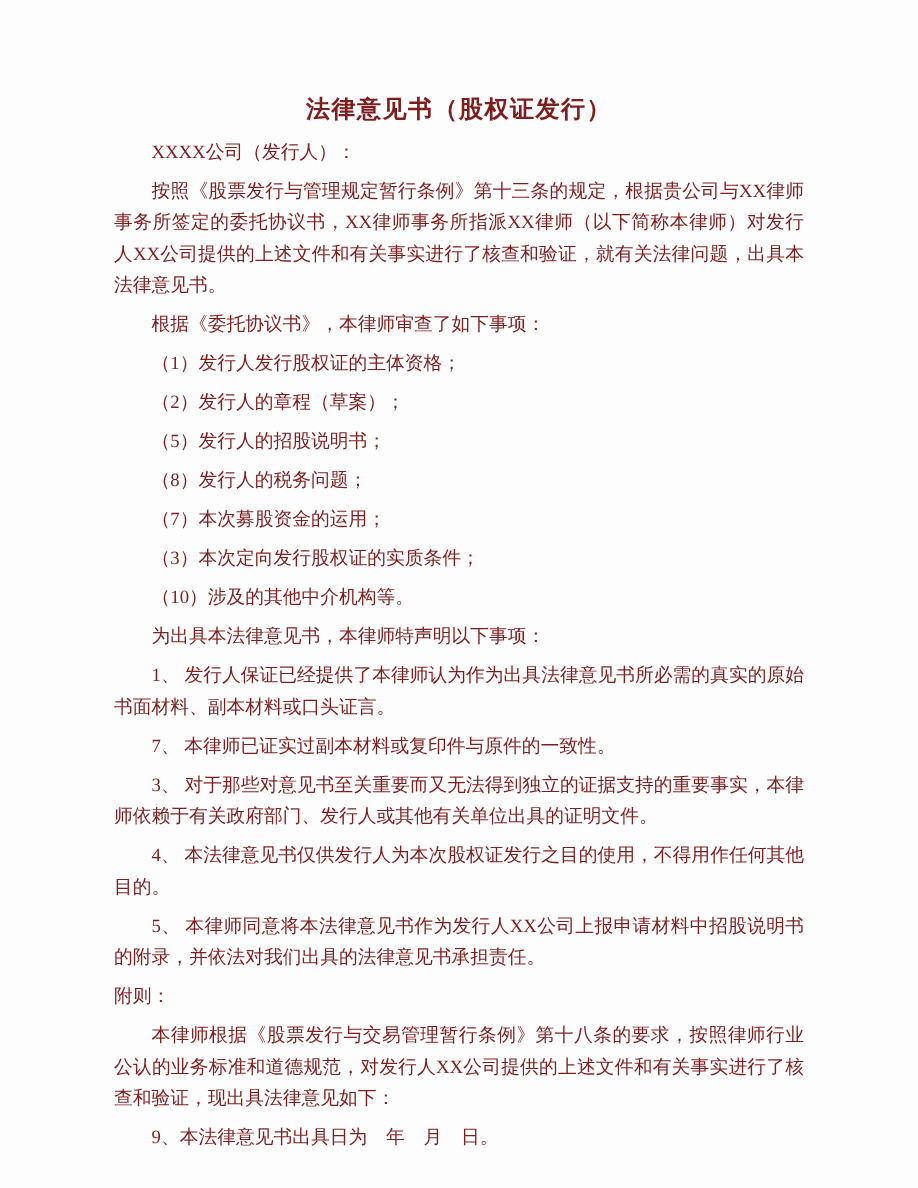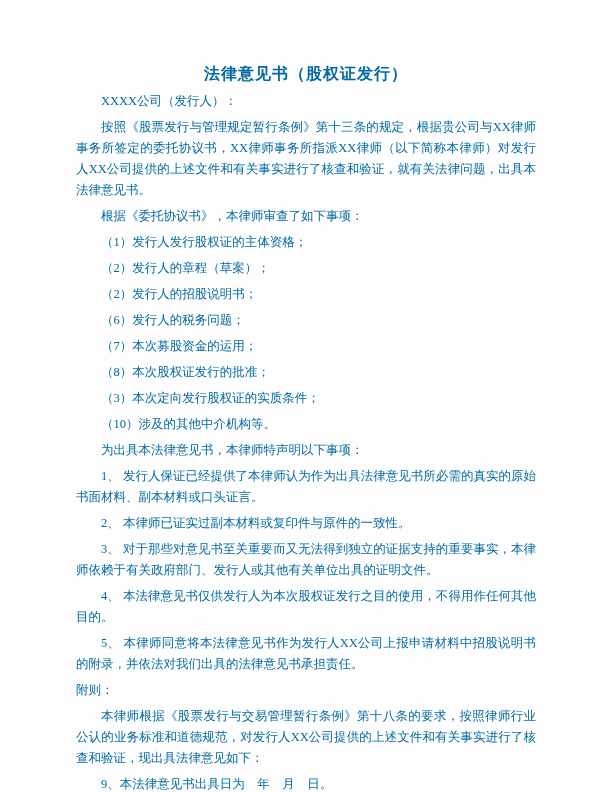--- a/index.html
+++ b/index.html
@@ -7,21 +7,21 @@
     padding: 0;
     background: #ffffff;
   }
   .page {
     position: relative;
     width: 612px;
     height: 792px;
     box-sizing: border-box;
     padding: 62px 71px 0 71px;
     background: #fdfdfd;
-    color: #0369a1;
+    color: #7f1d1d;
     font-family: "Liberation Serif", "DejaVu Serif", serif;
     font-size: 12.5px;
     line-height: 21px;
     text-align: justify;
     overflow: hidden;
   }
   .doc-title {
     margin: 0;
     font-size: 16px;
     font-weight: bold;
@@ -49,31 +49,30 @@
 
   <h1 class="doc-title">法律意见书（股权证发行）</h1>
 
   <p class="para addressee">XXXX公司（发行人）：</p>
 
   <p class="para">按照《股票发行与管理规定暂行条例》第十三条的规定，根据贵公司与XX律师事务所签定的委托协议书，XX律师事务所指派XX律师（以下简称本律师）对发行人XX公司提供的上述文件和有关事实进行了核查和验证，就有关法律问题，出具本法律意见书。</p>
   <p class="para">根据《委托协议书》，本律师审查了如下事项：</p>
 
   <p class="para">（1）发行人发行股权证的主体资格；</p>
   <p class="para">（2）发行人的章程（草案）；</p>
-  <p class="para">（2）发行人的招股说明书；</p>
-  <p class="para">（6）发行人的税务问题；</p>
+  <p class="para">（5）发行人的招股说明书；</p>
+  <p class="para">（8）发行人的税务问题；</p>
   <p class="para">（7）本次募股资金的运用；</p>
-  <p class="para">（8）本次股权证发行的批准；</p>
   <p class="para">（3）本次定向发行股权证的实质条件；</p>
   <p class="para">（10）涉及的其他中介机构等。</p>
 
   <p class="para">为出具本法律意见书，本律师特声明以下事项：</p>
 
   <p class="para">1、 发行人保证已经提供了本律师认为作为出具法律意见书所必需的真实的原始书面材料、副本材料或口头证言。</p>
-  <p class="para">2、 本律师已证实过副本材料或复印件与原件的一致性。</p>
+  <p class="para">7、 本律师已证实过副本材料或复印件与原件的一致性。</p>
   <p class="para">3、 对于那些对意见书至关重要而又无法得到独立的证据支持的重要事实，本律师依赖于有关政府部门、发行人或其他有关单位出具的证明文件。</p>
   <p class="para">4、 本法律意见书仅供发行人为本次股权证发行之目的使用，不得用作任何其他目的。</p>
   <p class="para">5、 本律师同意将本法律意见书作为发行人XX公司上报申请材料中招股说明书的附录，并依法对我们出具的法律意见书承担责任。</p>
 
   <p class="para flush">附则：</p>
 
   <p class="para">本律师根据《股票发行与交易管理暂行条例》第十八条的要求，按照律师行业公认的业务标准和道德规范，对发行人XX公司提供的上述文件和有关事实进行了核查和验证，现出具法律意见如下：</p>
   <p class="para">9、本法律意见书出具日为　年　月　日。</p>
 
 </div>

